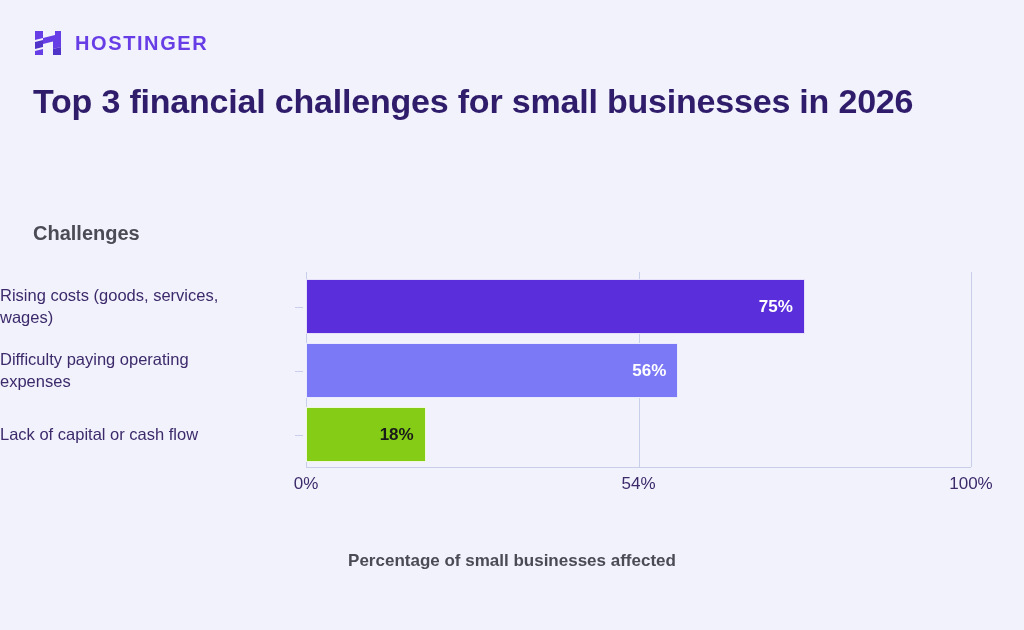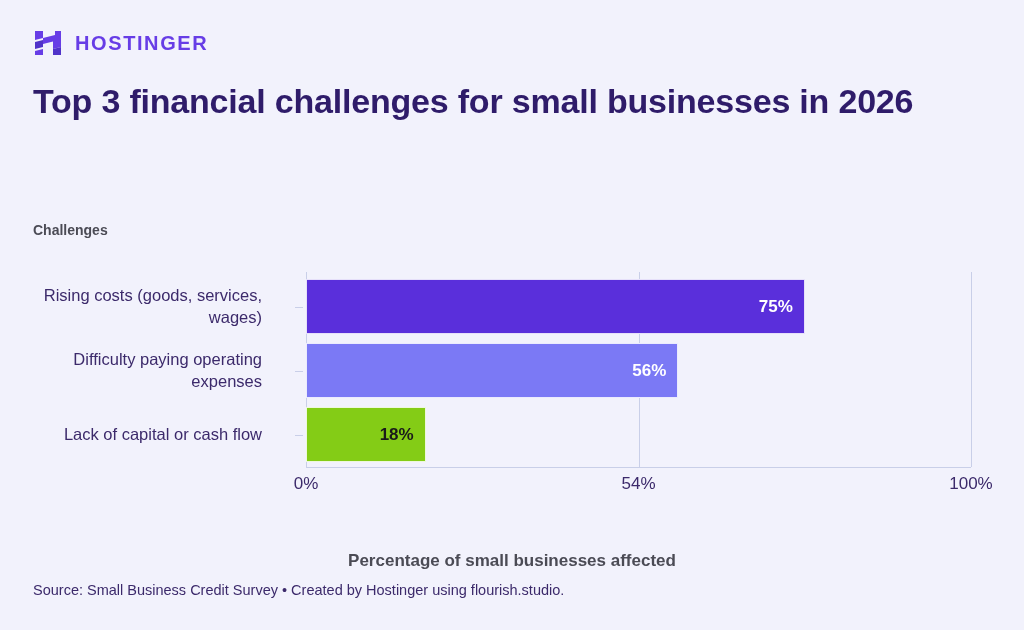--- a/index.html
+++ b/index.html
@@ -54,21 +54,21 @@
     line-height: 1.28;
     color: #2f1c6a;
     letter-spacing: -0.2px;
   }
 
   
   .y-axis-title {
     position: absolute;
     left: 33px;
     top: 222px;
-    font-size: 14px;
+    font-size: 20px;
     font-weight: bold;
     color: #4b4b55;
   }
 
   
   .plot {
     position: absolute;
     left: 0;
     top: 268px;
     width: 1024px;
@@ -103,21 +103,20 @@
     left: 0;
     right: 0;
     height: 57px;
     display: flex;
     align-items: center;
   }
   .row-label {
     position: absolute;
     left: 0;
     width: 262px;
-    text-align: right;
     font-size: 16.5px;
     line-height: 1.32;
     color: #3c2a6b;
   }
   .row-tick {
     position: absolute;
     left: 295px;
     top: 50%;
     width: 8px;
     height: 1px;
@@ -234,15 +233,14 @@
   </div>
 
   <div class="x-ticks" id="x-ticks">
       <div class="x-tick" style="left: 306px;">0%</div>
       <div class="x-tick" style="left: 638.5px;">54%</div>
       <div class="x-tick" style="left: 971px;">100%</div>
     </div>
 
   <div class="x-axis-title">Percentage of small businesses affected</div>
 
-  <div class="footer">Source: Small Business Credit Survey • Created by Hostinger using flourish.studio.</div>
 
 </div>
 
 </body></html>

